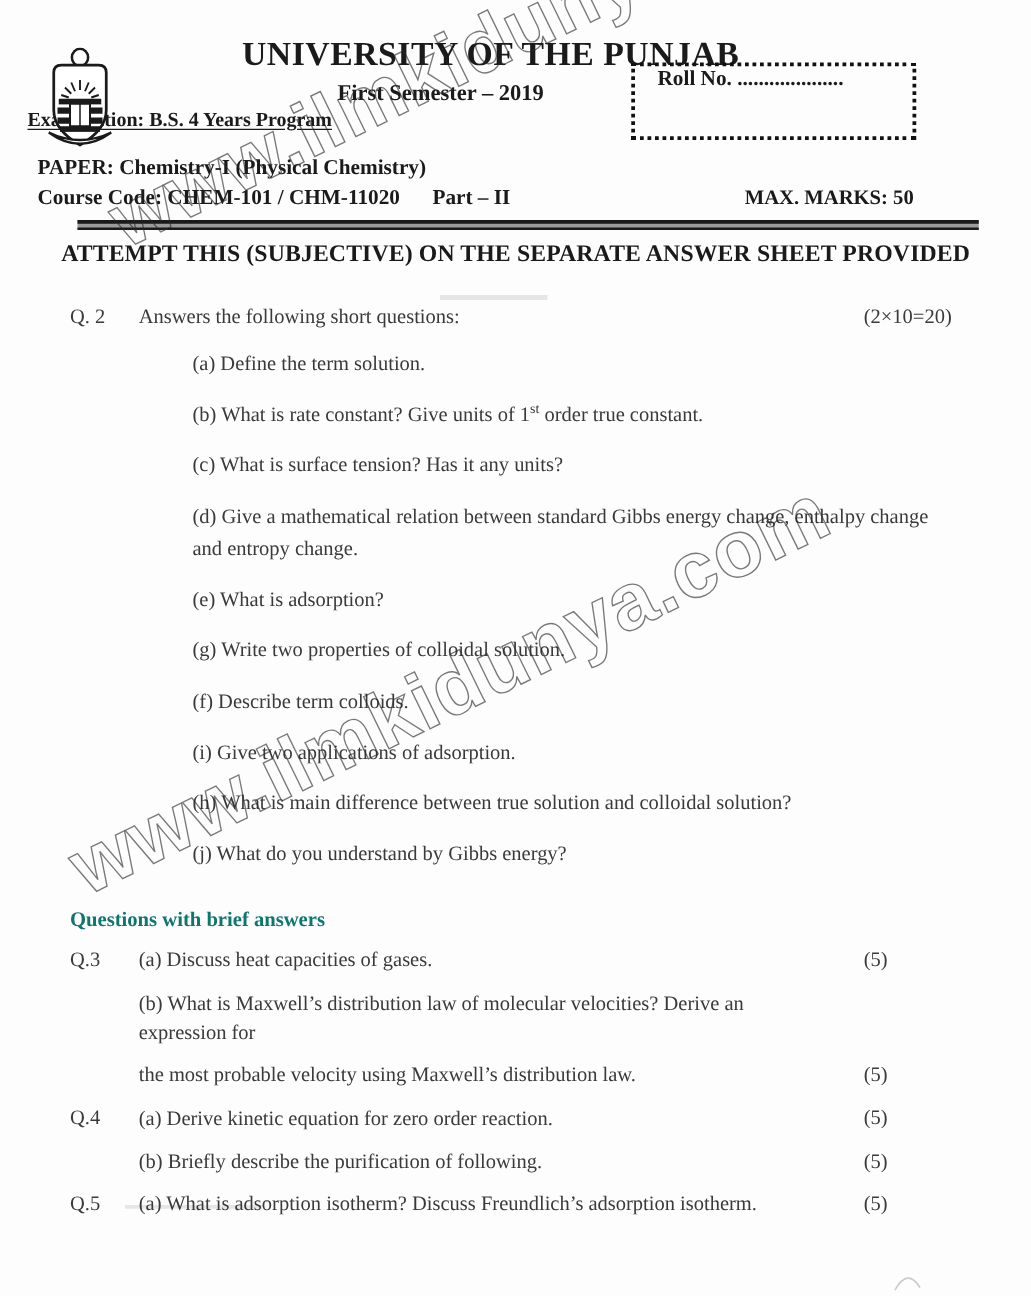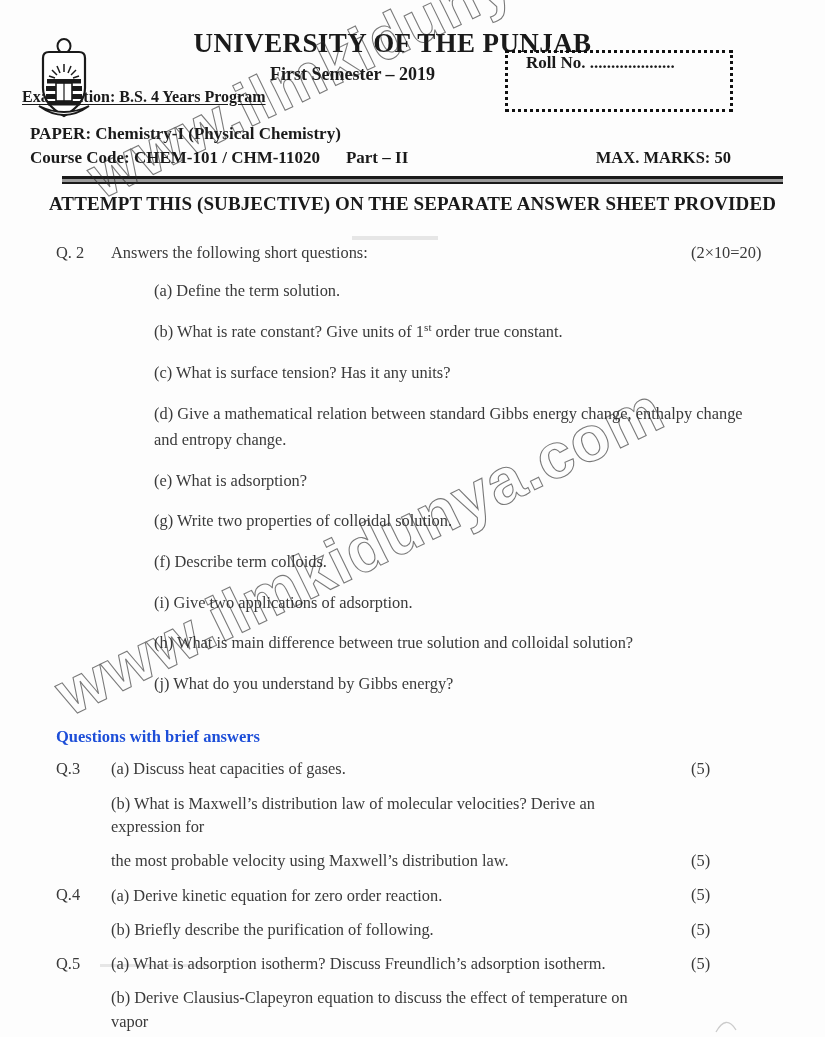--- a/index.html
+++ b/index.html
@@ -184,21 +184,21 @@
     font-size: 16.4px;
     line-height: 1.62;
     margin-bottom: 14px;
     max-width: 560px;
   }
   .sub-q2.wide { max-width: 600px; }
 
   .section-heading {
     font-weight: bold;
     font-size: 16.5px;
-    color: #1d4ed8;
+    color: #0f766e;
     margin: 30px 0 10px 18px;
   }
 
   .lower .qrow { margin-bottom: 11px; }
   .cont-line {
     display: flex;
     align-items: baseline;
     font-size: 16.4px;
     margin-bottom: 11px;
   }
@@ -320,25 +320,20 @@
         <div class="qlabel"></div>
         <div class="qtext">(b) Briefly describe the purification of following.</div>
         <div class="qmarks">(5)</div>
       </div>
 
       <div class="qrow">
         <div class="qlabel">Q.5</div>
         <div class="qtext">(a) What is adsorption isotherm? Discuss Freundlich’s adsorption isotherm.</div>
         <div class="qmarks">(5)</div>
       </div>
-      <div class="cont-line">
-        <div class="qlabel"></div>
-        <div class="qtext">(b) Derive Clausius-Clapeyron equation to discuss the effect of temperature on vapor</div>
-        <div class="qmarks"></div>
-      </div>
 
     </div>
   </div>
 
   <div class="speck" style="left:352px; top:236px; width:86px; height:4px;"></div>
   <div class="speck" style="left:100px; top:964px; width:110px; height:3px;"></div>
   <svg class="speck" style="left:712px; top:1012px; width:28px; height:22px; background:none;" viewBox="0 0 28 22">
     <path d="M4 20 Q14 2 24 18" fill="none" stroke="#9a9a9a" stroke-width="1.3"></path>
   </svg>
 

